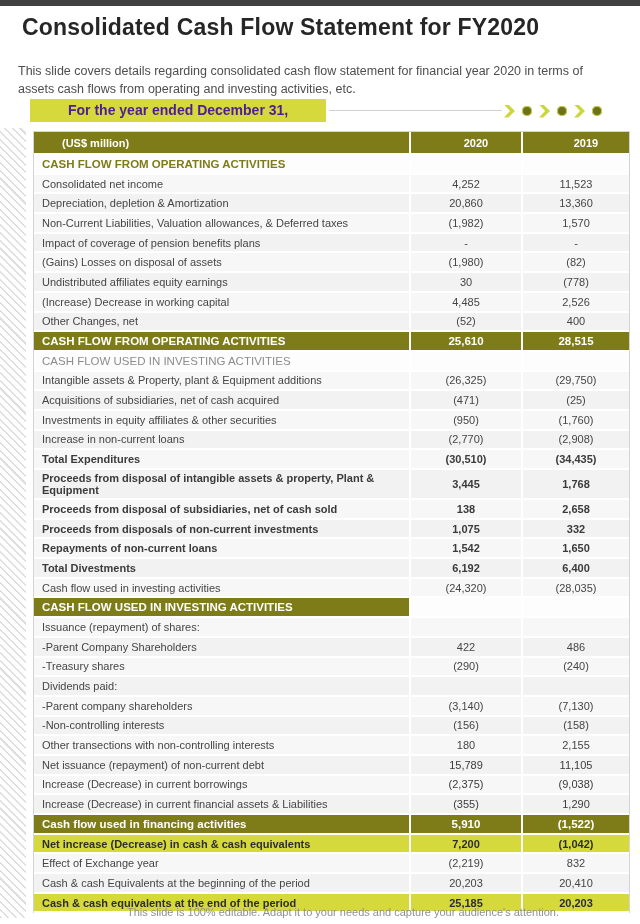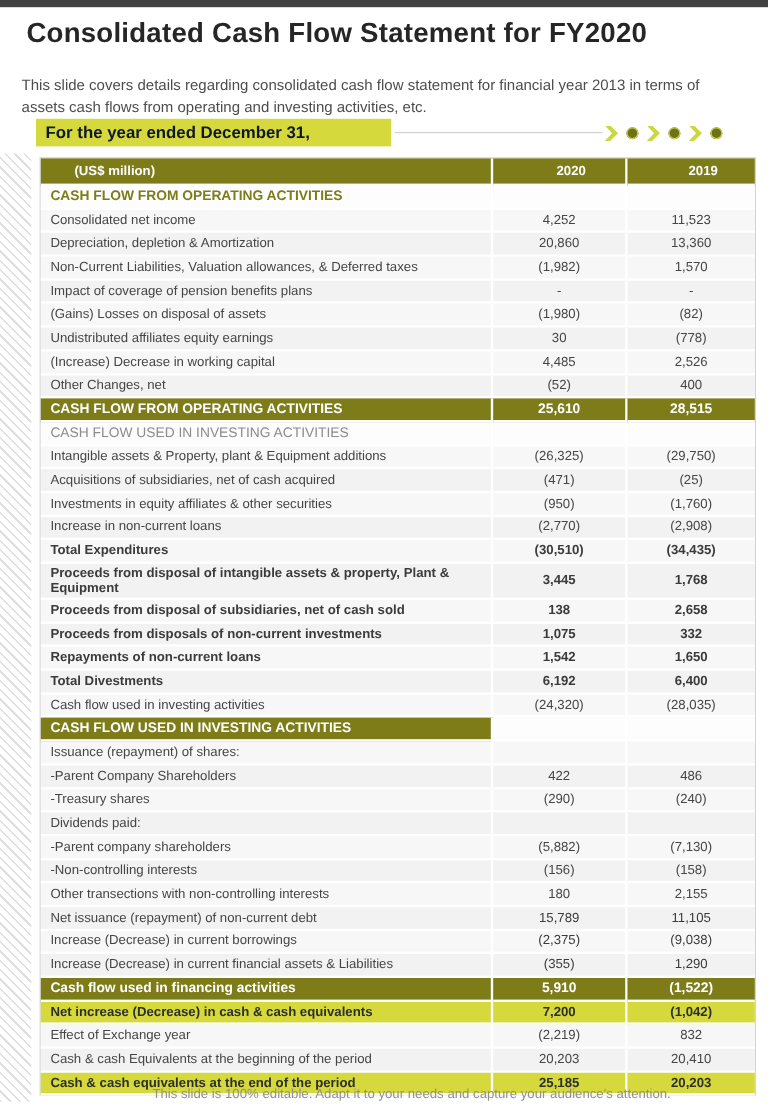--- a/index.html
+++ b/index.html
@@ -27,22 +27,22 @@
   }
 
   .page-subtitle {
     position: absolute; top: 62px; left: 18px; width: 604px;
     font-size: 12.5px; line-height: 1.45; color: #4d4d4d;
   }
 
   .period-banner {
     position: absolute; top: 99px; left: 30px; width: 296px; height: 23px;
     background: var(--yellow-highlight, #d6d93c);
-    color: #0f172a; font-size: 14px; font-weight: bold;
-    line-height: 23px; padding-left: 8px; box-sizing: border-box;
+    color: #4c1d95; font-size: 14px; font-weight: bold;
+    line-height: 23px; padding-left: 38px; box-sizing: border-box;
   }
 
   .deco-line {
     position: absolute; top: 110px; left: 329px; width: 173px; height: 1px;
     background: #d0d0d0;
   }
   .deco-group {
     position: absolute; top: 104px; left: 504px; height: 14px;
     display: flex; align-items: center; gap: 7px;
   }
@@ -117,21 +117,21 @@
   }
 </style>
 </head>
 <body>
 
 <div class="slide">
   <div class="top-bar"></div>
   <div class="hatch-left"></div>
 
   <div class="page-title">Consolidated Cash Flow Statement for FY2020</div>
-  <div class="page-subtitle">This slide covers details regarding consolidated cash flow statement for financial year 2013 in terms of assets cash flows from operating and investing activities, etc.</div>
+  <div class="page-subtitle">This slide covers details regarding consolidated cash flow statement for financial year 2020 in terms of assets cash flows from operating and investing activities, etc.</div>
 
   <div class="period-banner">For the year ended December 31,</div>
   <div class="deco-line"></div>
   <div class="deco-group">
       <span class="chevron"></span>
       <span class="dot"></span>
       <span class="chevron"></span>
       <span class="dot"></span>
       <span class="chevron"></span>
       <span class="dot"></span>
@@ -282,21 +282,21 @@
             <td class="c-val">(290)</td>
             <td class="c-val">(240)</td>
           </tr>
           <tr class="row-normal">
             <td class="c-label">Dividends paid:</td>
             <td class="c-val"></td>
             <td class="c-val"></td>
           </tr>
           <tr class="row-normal">
             <td class="c-label">-Parent company shareholders</td>
-            <td class="c-val">(5,882)</td>
+            <td class="c-val">(3,140)</td>
             <td class="c-val">(7,130)</td>
           </tr>
           <tr class="row-normal">
             <td class="c-label">-Non-controlling interests</td>
             <td class="c-val">(156)</td>
             <td class="c-val">(158)</td>
           </tr>
           <tr class="row-normal">
             <td class="c-label">Other transections with non-controlling interests</td>
             <td class="c-val">180</td>

